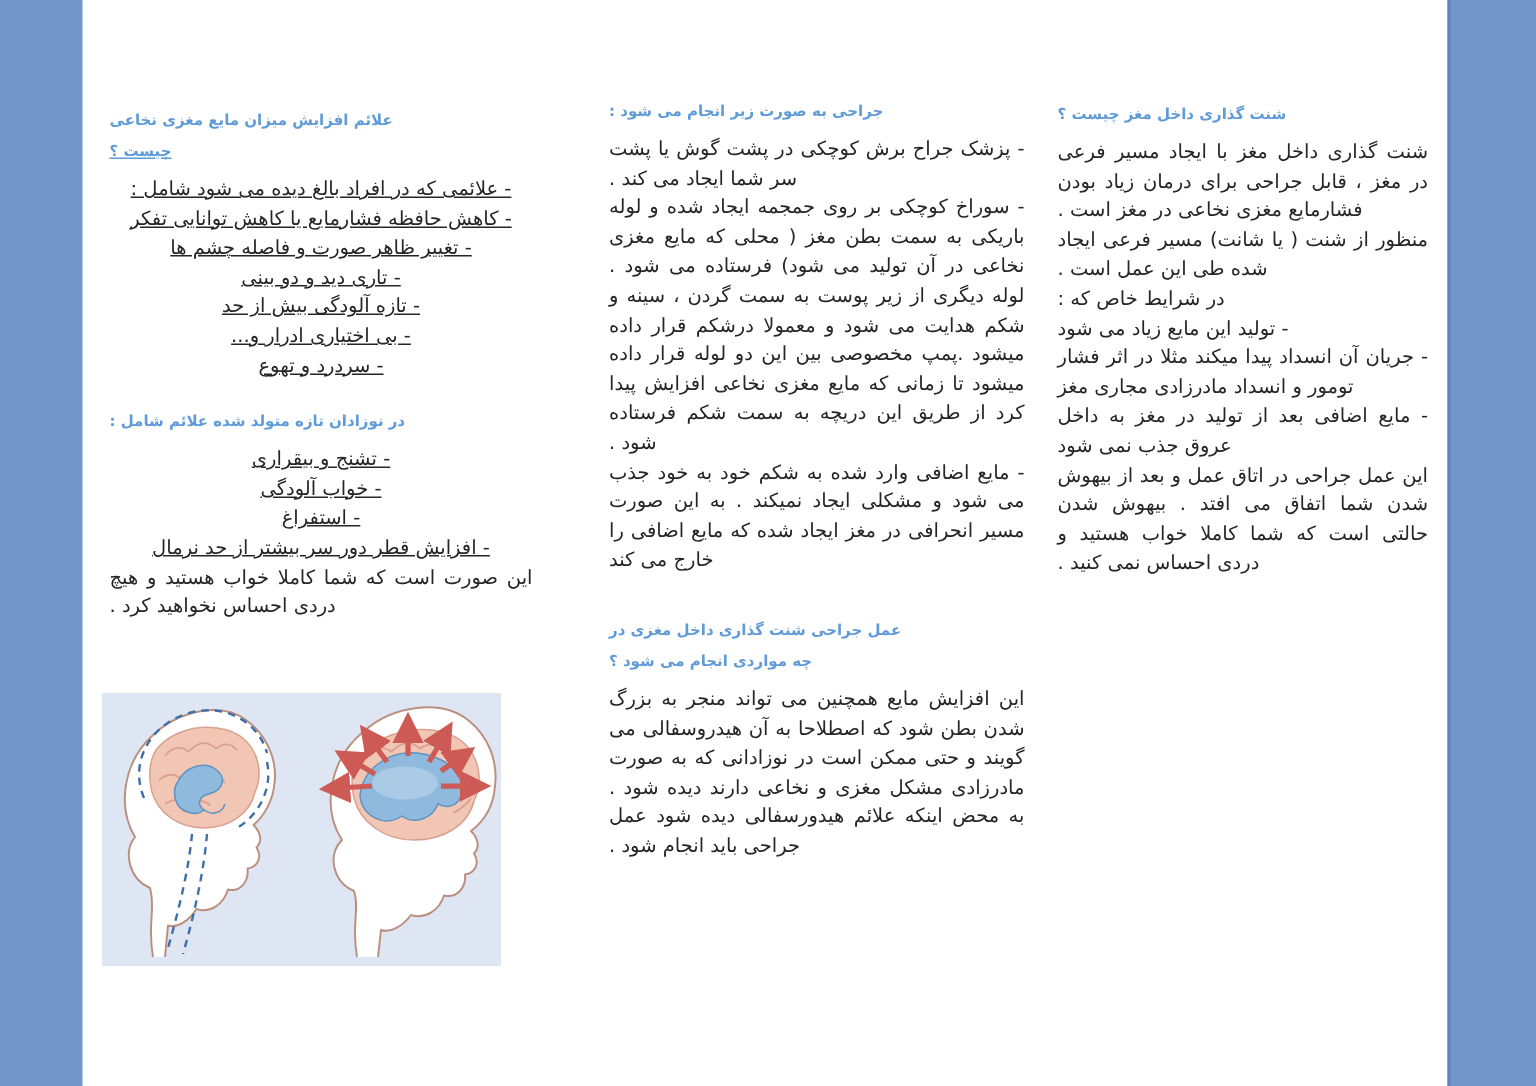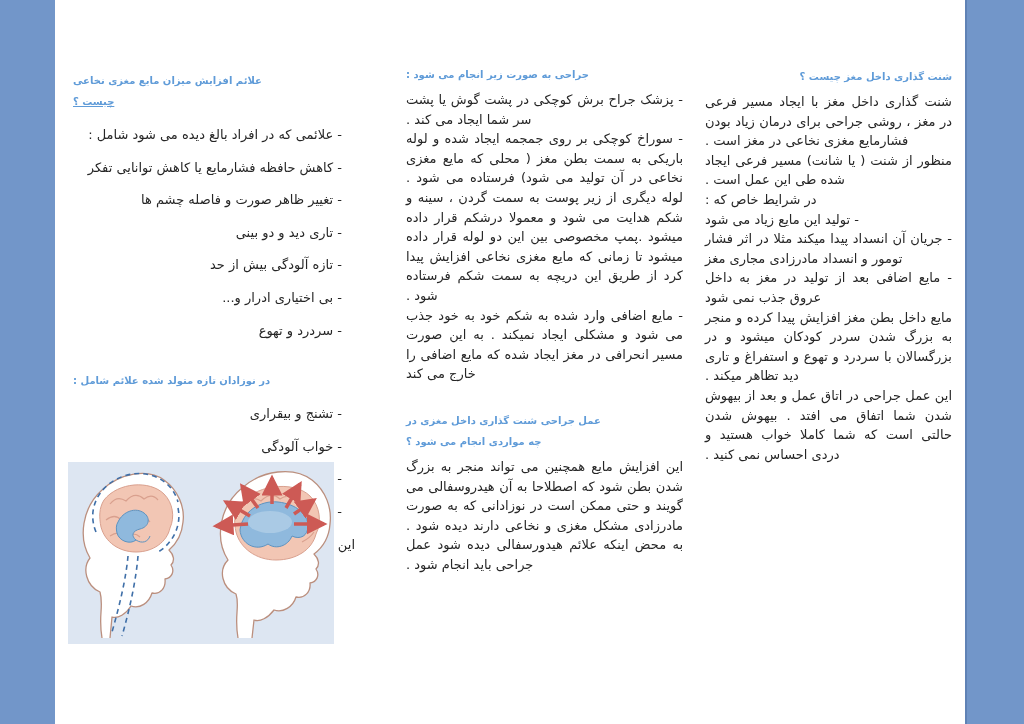--- a/index.html
+++ b/index.html
@@ -16,49 +16,48 @@
   .col-left{left:73px;top:70px;width:282px;}
   .col-mid{left:406px;top:64px;width:277px;}
   .col-right{left:705px;top:66px;width:247px;}
 
   .head{
     color:var(--heading-blue,#5f9bd8);
     font-weight:bold;font-size:10px;line-height:21px;
     margin:0 0 5px 0;
   }
   .align-left{text-align:left;}
-  .align-right{text-align:right;}
+  .align-right{text-align:left;}
   .underline{text-decoration:underline;}
 
   .para{margin:0;text-align:justify;text-align-last:left;}
-  .li{margin:13px;text-align:right;}
+  .li{margin:0;text-align:center;text-decoration:underline;}
   .section-gap{height:17px;}
   .big-gap{height:26px;}
 
   figure.illustration{
     position:absolute;left:68px;top:462px;width:266px;height:182px;
     margin:0;background:var(--panel-bg,#dde6f2);
   }
   figure.illustration svg{display:block;width:100%;height:100%;}
 </style>
 </head>
 <body>
 
 <div class="bar bar-left"></div>
 <div class="bar bar-right"></div>
 
 <section class="col col-right">
   <h2 class="head align-right">شنت گذاری داخل مغز چیست ؟</h2>
-  <p class="para">شنت گذاری داخل مغز با ایجاد مسیر فرعی در مغز ، روشی جراحی برای درمان زیاد بودن فشارمایع مغزی نخاعی در مغز است .</p>
+  <p class="para">شنت گذاری داخل مغز با ایجاد مسیر فرعی در مغز ، قابل جراحی برای درمان زیاد بودن فشارمایع مغزی نخاعی در مغز است .</p>
   <p class="para">منظور از شنت ( یا شانت) مسیر فرعی ایجاد شده طی این عمل است .</p>
   <p class="para">در شرایط خاص که :</p>
   <p class="para">- تولید این مایع زیاد می شود</p>
   <p class="para">- جریان آن انسداد پیدا میکند مثلا در اثر فشار تومور و انسداد مادرزادی مجاری مغز</p>
   <p class="para">- مایع اضافی بعد از تولید در مغز به داخل عروق جذب نمی شود</p>
-  <p class="para">مایع داخل بطن مغز افزایش پیدا کرده و منجر به بزرگ شدن سردر کودکان میشود و در بزرگسالان با سردرد و تهوع و استفراغ و تاری دید تظاهر میکند .</p>
   <p class="para">این عمل جراحی در اتاق عمل و بعد از بیهوش شدن شما اتفاق می افتد . بیهوش شدن حالتی است که شما کاملا خواب هستید و دردی احساس نمی کنید .</p>
 </section>
 
 <section class="col col-mid">
   <h2 class="head align-left">جراحی به صورت زیر انجام می شود :</h2>
   <p class="para">- پزشک جراح برش کوچکی در پشت گوش یا پشت سر شما ایجاد می کند .</p>
   <p class="para">- سوراخ کوچکی بر روی جمجمه ایجاد شده و لوله باریکی به سمت بطن مغز ( محلی که مایع مغزی نخاعی در آن تولید می شود) فرستاده می شود . لوله دیگری از زیر پوست به سمت گردن ، سینه و شکم هدایت می شود و معمولا درشکم قرار داده میشود .پمپ مخصوصی بین این دو لوله قرار داده میشود تا زمانی که مایع مغزی نخاعی افزایش پیدا کرد از طریق این دریچه به سمت شکم فرستاده شود .</p>
   <p class="para">- مایع اضافی وارد شده به شکم خود به خود جذب می شود و مشکلی ایجاد نمیکند . به این صورت مسیر انحرافی در مغز ایجاد شده که مایع اضافی را خارج می کند</p>
   <div class="big-gap"></div>
   <h2 class="head align-left">

